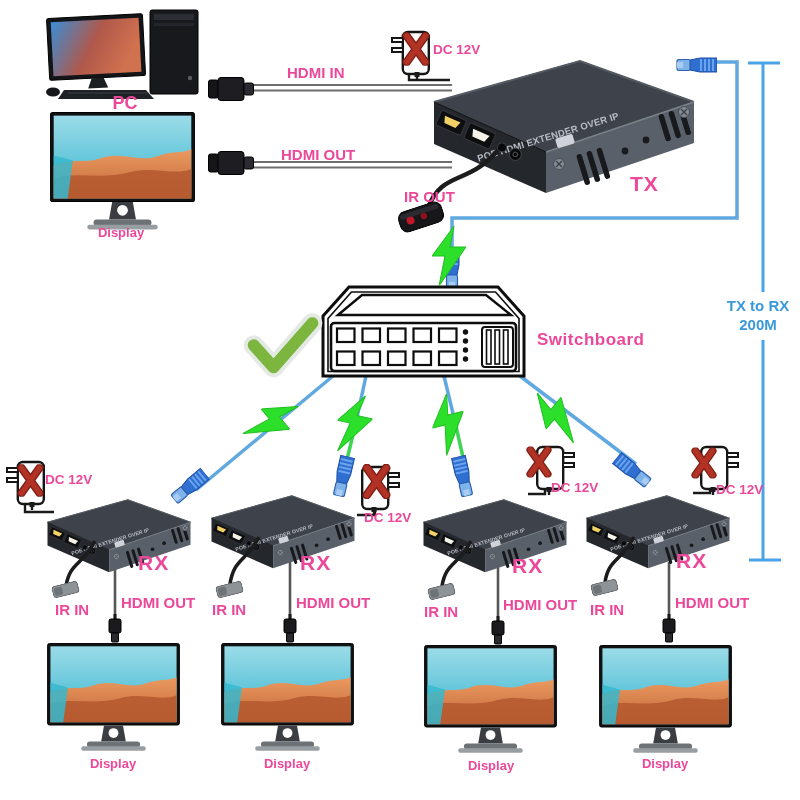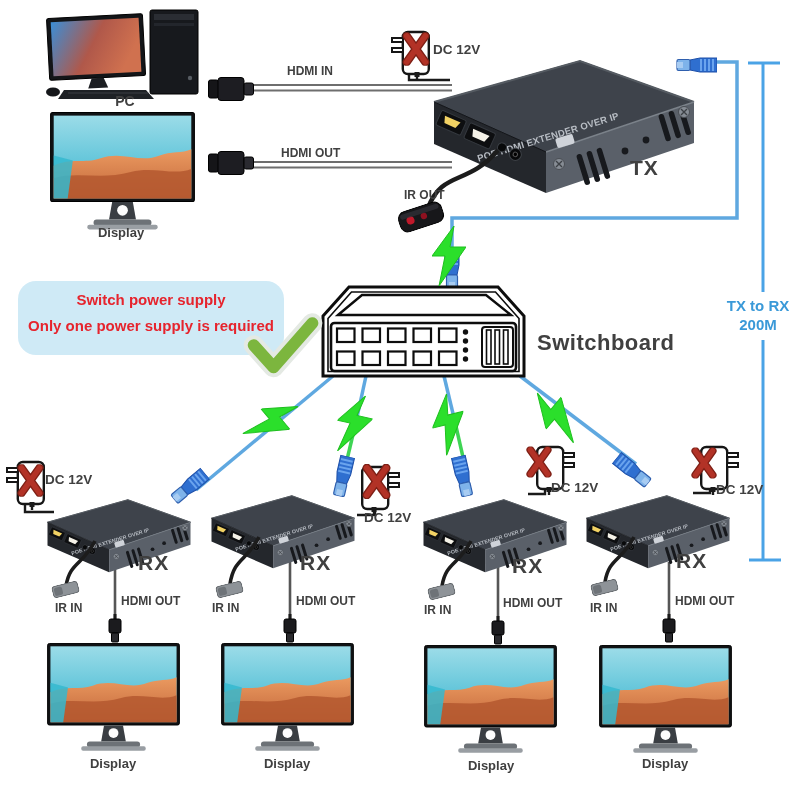--- a/index.html
+++ b/index.html
@@ -1,26 +1,26 @@
 <!DOCTYPE html>
 <html><head>
 <meta charset="utf-8">
 <style>
   html,body{margin:0;padding:0;background:#ffffff;}
   #canvas{position:relative;width:800px;height:800px;background:#ffffff;overflow:hidden;
           font-family:"Liberation Sans",sans-serif;}
   .abs{position:absolute;}
-  .lbl{position:absolute;font-weight:bold;color:#404040;white-space:nowrap;
+  .lbl{position:absolute;font-weight:bold;color:#ec4899;white-space:nowrap;
        font-family:"Liberation Sans",sans-serif;}
-  .lbl-15{font-size:12px;text-align:center;}
+  .lbl-15{font-size:15px;text-align:center;}
   .lbl-17{font-size:13px;}
-  .lbl-18{font-size:14px;}
+  .lbl-18{font-size:18px;}
   .lbl-21{font-size:21px;letter-spacing:1px;}
   .lbl-13{font-size:13.5px;}
-  .lbl-16{font-size:22px;font-weight:600;letter-spacing:.5px;}
+  .lbl-16{font-size:17px;font-weight:600;letter-spacing:.5px;}
   .center{text-align:center;}
   #note-bubble{position:absolute;left:18px;top:281px;width:266px;height:74px;
        background:#cfeaf6;border-radius:18px;}
   #note-bubble .n1{position:absolute;left:0;top:10px;width:100%;text-align:center;
        font-size:15px;font-weight:bold;color:#e6242d;}
   #note-bubble .n2{position:absolute;left:0;top:36px;width:100%;text-align:center;
        font-size:15px;font-weight:bold;color:#e6242d;}
   #distance-label{position:absolute;left:714px;top:296px;width:88px;text-align:center;
        font-size:15px;font-weight:bold;color:#3a99d8;line-height:19px;}
 </style>
@@ -392,26 +392,22 @@
   <svg class="abs" style="left:660px;top:614px" width="18" height="32" viewBox="0 0 18 32">
       <use href="#vplug" xlink:href="#vplug"></use>
     </svg>
 
   <div class="lbl lbl-18 center" style="left:105px;top:93px;width:40px">PC</div>
   <div class="lbl lbl-17 center" style="left:91px;top:225px;width:60px">Display</div>
   <div class="lbl lbl-15" style="left:287px;top:64px">HDMI IN</div>
   <div class="lbl lbl-15" style="left:281px;top:146px">HDMI OUT</div>
   <div class="lbl lbl-13" style="left:433px;top:42px">DC 12V</div>
   <div class="lbl lbl-15" style="left:404px;top:188px">IR OUT</div>
-  <div class="lbl lbl-21" style="left:630px;top:156px">TX</div>
-
-  <div id="note-bubble">
-    <div class="n1">Switch power supply</div>
-    <div class="n2">Only one power supply is required</div>
-  </div>
+  <div class="lbl lbl-21" style="left:630px;top:172px">TX</div>
+
   <svg class="abs" style="left:238px;top:304px;transform:rotate(6deg)" width="86" height="80" viewBox="0 0 86 80">
     <path d="M16,44 L38,64 L72,16" fill="none" stroke="#e4e9e3" stroke-width="20" stroke-linecap="round" stroke-linejoin="round"></path>
     <path d="M16,44 L38,64 L72,16" fill="none" stroke="#7cb63e" stroke-width="12" stroke-linecap="round" stroke-linejoin="round"></path>
   </svg>
 
   <div class="lbl lbl-16" style="left:537px;top:330px;font-weight:600">Switchboard</div>
 
   <div id="distance-label">
     <div>TX to RX</div>
     <div>200M</div>

